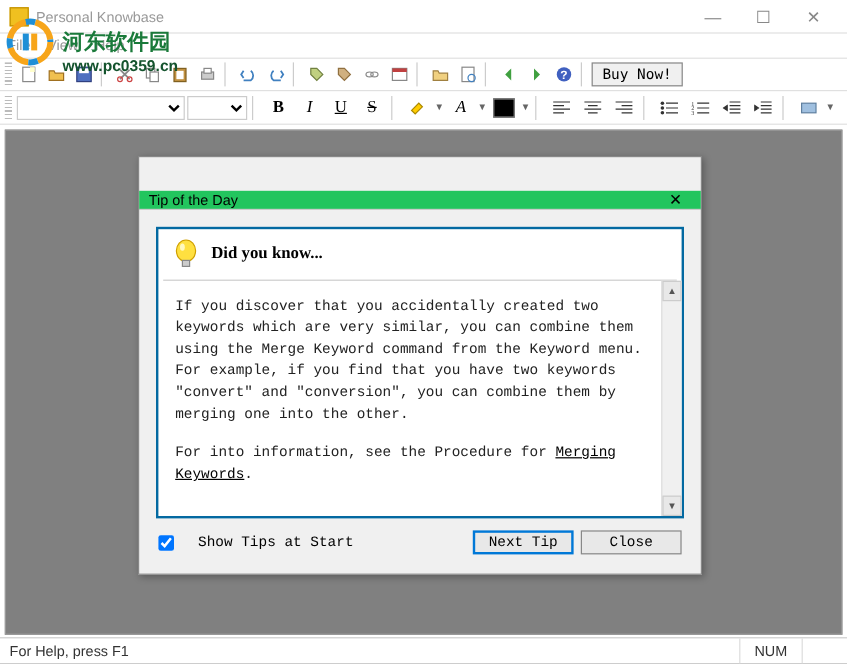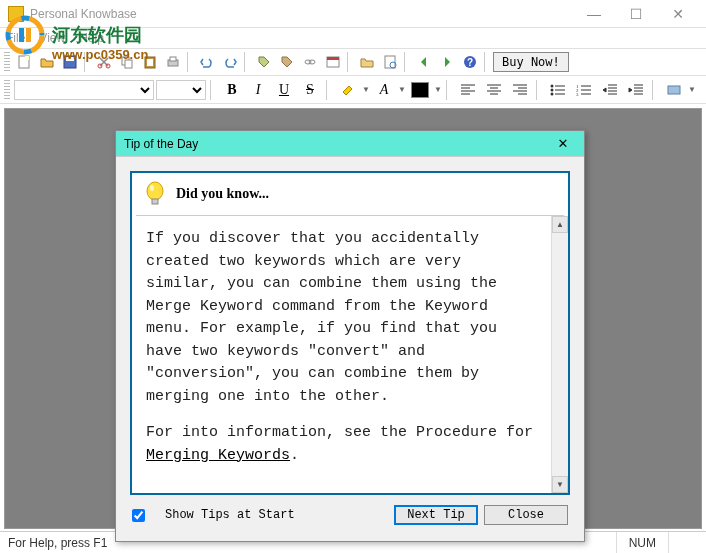--- a/index.html
+++ b/index.html
@@ -9,21 +9,21 @@
 .titlebar .app-icon { width: 16px; height: 16px; background: #f0c020; border: 1px solid #c09000; margin-right: 6px; }
 .titlebar .title { flex: 1; color: #999; font-size: 12px; }
 .winbtns { display: flex; gap: 2px; }
 .winbtn { width: 40px; height: 24px; display: flex; align-items: center; justify-content: center; color: #888; font-size: 14px; }
 
 .watermark { position: absolute; top: 8px; left: 5px; z-index: 100; pointer-events: none; }
 .watermark .logo { display: inline-block; vertical-align: middle; }
 .watermark .logo-svg { width: 40px; height: 40px; }
 .watermark .text { display: inline-block; vertical-align: middle; margin-left: 4px; margin-top: 15px; }
 .watermark .cn { font-size: 18px; font-weight: bold; color: #1a7a3a; }
-.watermark .url { font-size: 13px; color: #a16207; font-weight: bold; }
+.watermark .url { font-size: 13px; color: #14532d; font-weight: bold; }
 
 .menubar { height: 20px; display: flex; align-items: center; padding: 0 6px; color: #999; font-size: 12px; gap: 14px; }
 
 .toolbar { display: flex; align-items: center; padding: 2px 4px; border-top: 1px solid #e0e0e0; border-bottom: 1px solid #e0e0e0; gap: 1px; min-height: 28px; }
 .tbtn { width: 22px; height: 22px; display: flex; align-items: center; justify-content: center; border: 1px solid transparent; }
 .tsep { width: 6px; height: 20px; border-left: 1px solid #ccc; margin: 0 2px; }
 .grip { width: 6px; height: 20px; background: repeating-linear-gradient(to bottom, #bbb 0 1px, transparent 1px 3px); margin-right: 2px; }
 .buynow { padding: 2px 8px; border: 1px solid #888; background: #f0f0f0; font-family: monospace; font-size: 12px; }
 
 .toolbar2 { display: flex; align-items: center; padding: 2px 4px; border-bottom: 1px solid #e0e0e0; gap: 2px; min-height: 28px; }
@@ -37,31 +37,31 @@
 .dd { width: 8px; font-size: 8px; color: #666; }
 .color-swatch { width: 18px; height: 16px; border: 1px solid #888; background: #000; }
 
 .content { position: absolute; top: 108px; left: 4px; right: 4px; bottom: 24px; background: #808080; border: 1px solid #999; }
 
 .statusbar { position: absolute; bottom: 0; left: 0; right: 0; height: 22px; border-top: 1px solid #ccc; display: flex; align-items: center; padding: 0 8px; font-size: 12px; color: #333; }
 .statusbar .flex { flex: 1; }
 .statusbar .cell { padding: 0 12px; border-left: 1px solid #ddd; height: 100%; display: flex; align-items: center; }
 
 .dialog { position: absolute; top: 130px; left: 115px; width: 470px; background: #f0f0f0; border: 1px solid #888; box-shadow: 2px 2px 6px rgba(0,0,0,0.3); z-index: 50; }
-.dlg-title { height: 26px; background: #5eead4; display: flex; align-items: center; padding: 0 8px; border-bottom: 1px solid #ccc; font-size: 12px; }
+.dlg-title { height: 16px; background: #22c55e; display: flex; align-items: center; padding: 0 8px; border-bottom: 1px solid #ccc; font-size: 12px; margin-top: 28px; }
 .dlg-title .t { flex: 1; }
 .dlg-close { width: 26px; height: 20px; display: flex; align-items: center; justify-content: center; font-size: 13px; }
 .dlg-body { padding: 14px; }
 .tip-frame { border: 2px solid #0369a1; background: #fff; }
 .tip-header { display: flex; align-items: center; padding: 8px 12px; }
 .bulb { width: 22px; height: 26px; margin-right: 10px; }
 .tip-header .h { font-family: 'Times New Roman', serif; font-weight: bold; font-size: 14px; }
 .tip-divider { height: 1px; background: #ccc; margin: 0 4px; }
 .tip-content-wrap { display: flex; }
-.tip-text { flex: 1; padding: 12px 14px; font-family: 'Courier New', monospace; font-size: 15px; color: #222; line-height: 1.5; }
+.tip-text { flex: 1; padding: 12px 14px; font-family: 'Courier New', monospace; font-size: 12px; color: #222; line-height: 1.5; }
 .tip-text p { margin-bottom: 14px; }
 .tip-text a { color: #000000; text-decoration: underline; }
 .tip-scroll { width: 17px; background: #f0f0f0; border-left: 1px solid #ddd; display: flex; flex-direction: column; }
 .tip-scroll .arr { height: 17px; background: #e8e8e8; border: 1px solid #ccc; display: flex; align-items: center; justify-content: center; font-size: 8px; color: #555; }
 .tip-scroll .track { flex: 1; }
 .dlg-footer { display: flex; align-items: center; padding: 10px 2px 2px; }
 .chk { display: flex; align-items: center; gap: 20px; font-family: 'Courier New', monospace; font-size: 12px; }
 .chk input { width: 13px; height: 13px; }
 .dlg-footer .flex { flex: 1; }
 .dlg-btn { width: 84px; height: 20px; border: 1px solid #888; background: #e8e8e8; font-family: 'Courier New', monospace; font-size: 12px; margin-left: 6px; }

